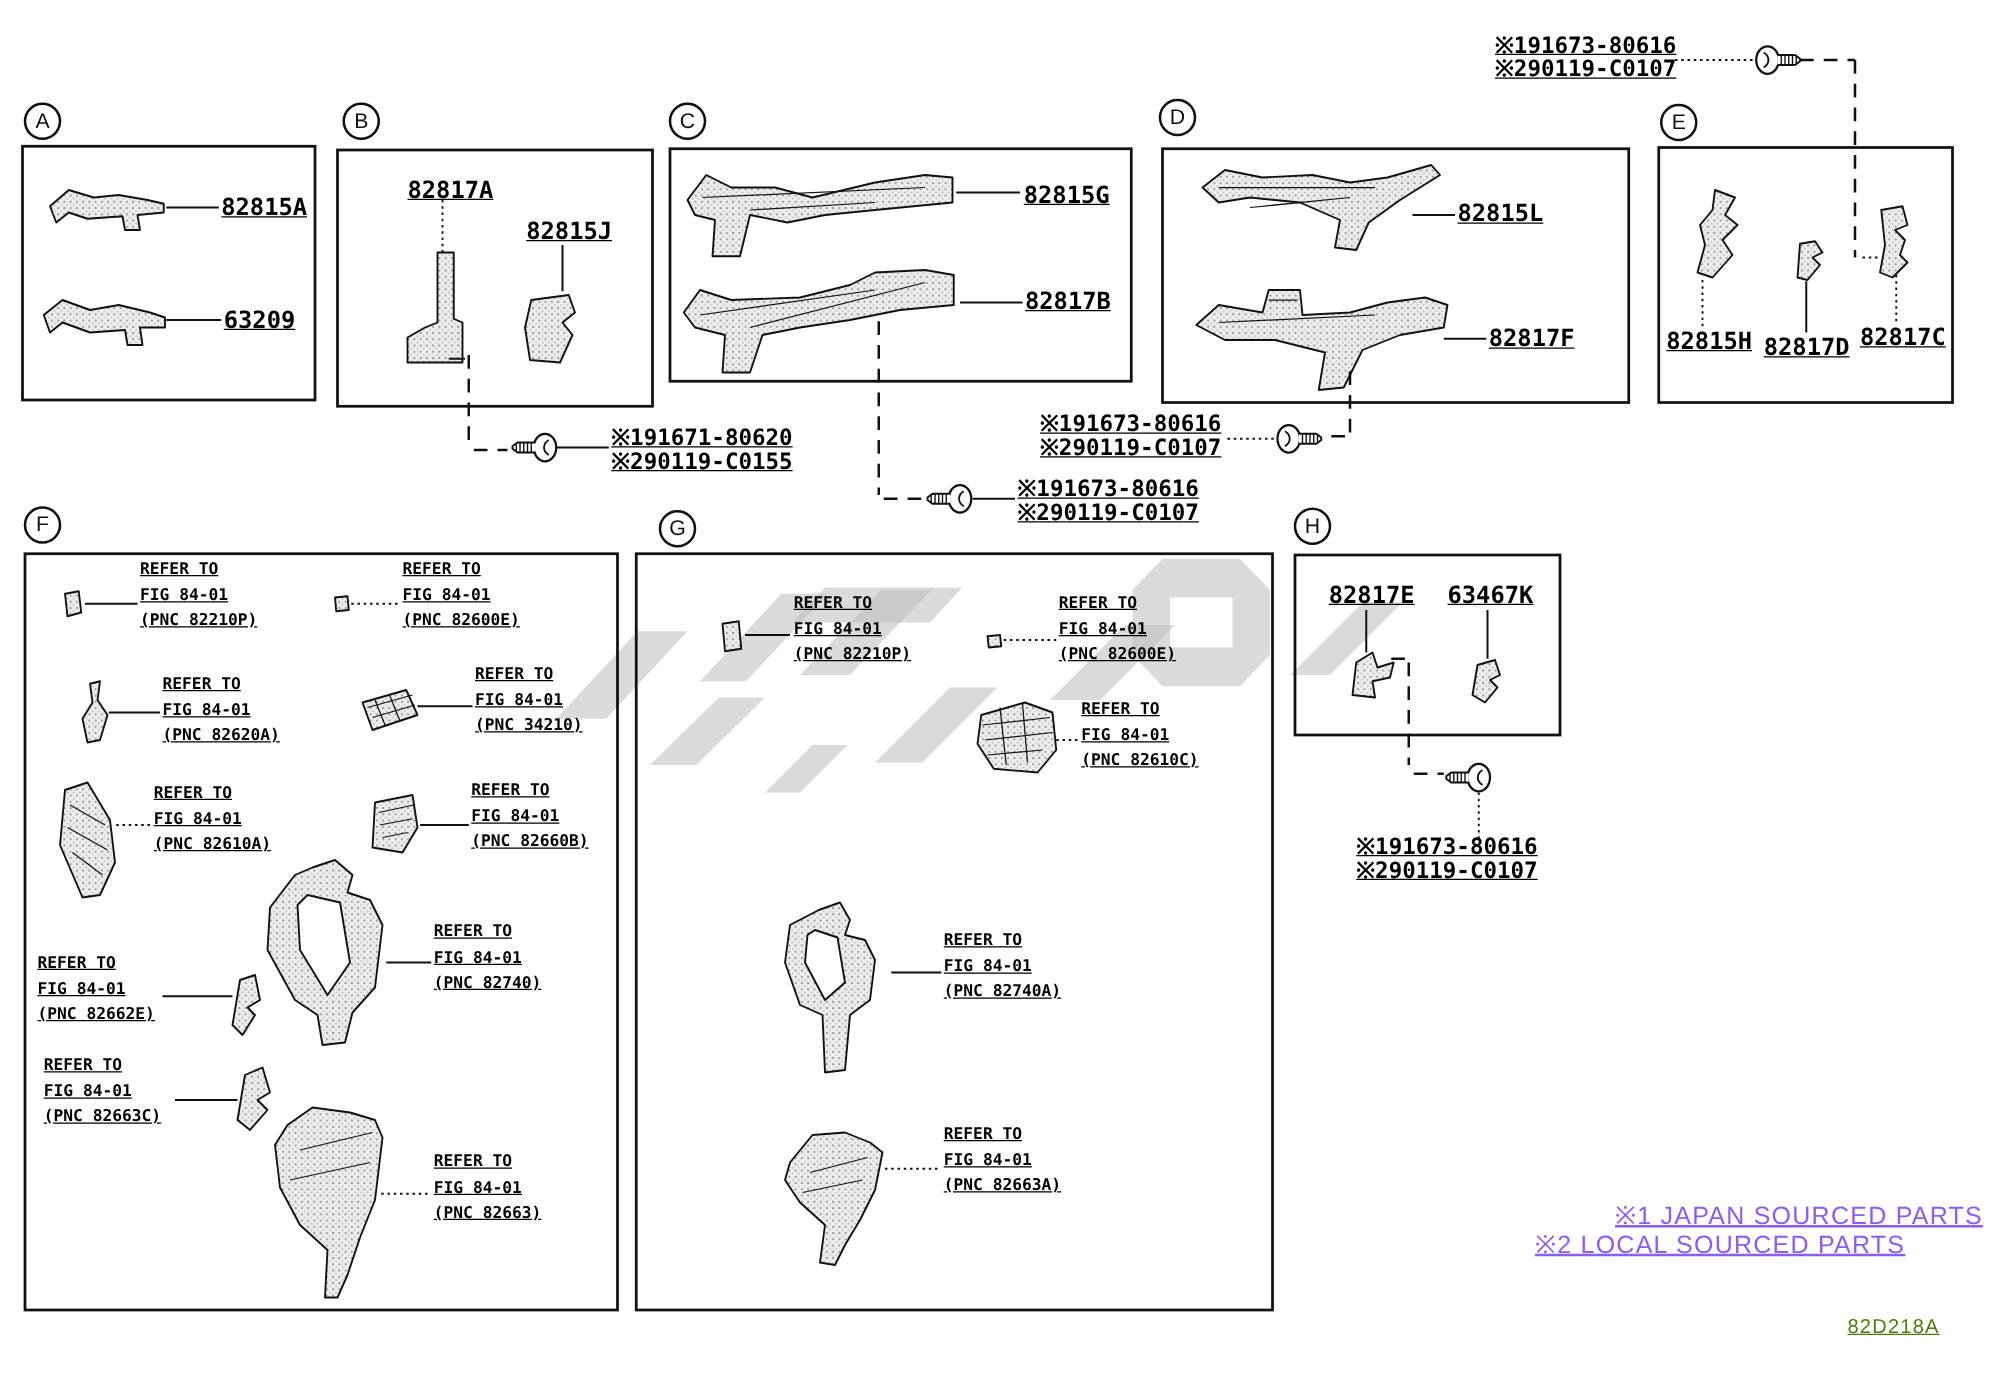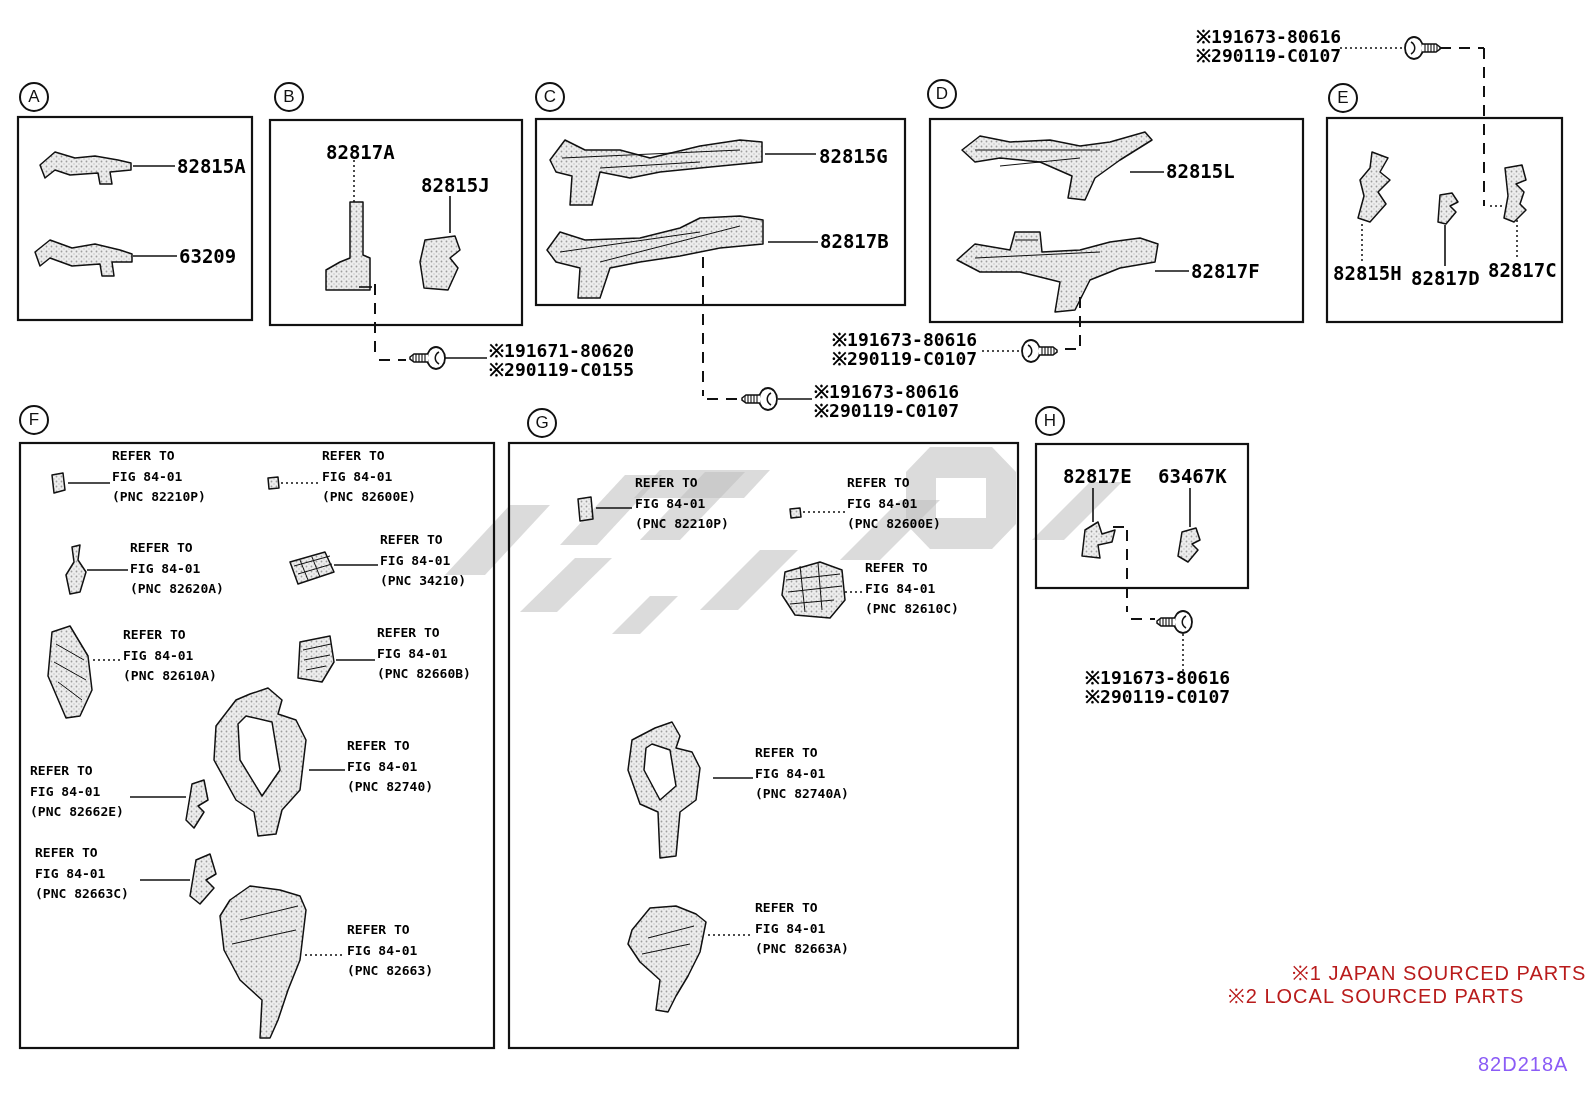--- a/index.html
+++ b/index.html
@@ -1,27 +1,27 @@
 <!DOCTYPE html>
 <html><head>
 <meta charset="utf-8">
 <style>
   html,body{margin:0;padding:0;background:#fff;}
   .canvas{position:relative;width:1592px;height:1099px;background:#ffffff;overflow:hidden;
           font-family:"DejaVu Sans Mono",monospace;color:#000;}
   .art{position:absolute;left:0;top:0;z-index:1;}
-  .txt{position:absolute;z-index:3;white-space:nowrap;}
+  .txt{position:absolute;z-index:3;white-space:nowrap;text-decoration:underline;}
   .circ{position:absolute;z-index:3;width:26px;height:26px;border:2px solid #111;border-radius:50%;
         display:flex;align-items:center;justify-content:center;
         font-family:"Liberation Sans",sans-serif;font-size:17px;color:#111;background:#fff;}
   .pn{font-size:19px;font-weight:bold;letter-spacing:0px;}
   .fl{font-size:18px;font-weight:bold;line-height:19px;}
   .ref{font-size:13px;font-weight:bold;line-height:20.5px;}
-  .note{font-family:"Liberation Sans",sans-serif;font-size:20px;letter-spacing:1px;color:#b91c1c;line-height:23px;}
-  .figcode{font-family:"Liberation Sans",sans-serif;font-size:20px;letter-spacing:1px;color:#8b5cf6;}
+  .note{font-family:"Liberation Sans",sans-serif;font-size:20px;letter-spacing:1px;color:#8b5cf6;line-height:23px;}
+  .figcode{font-family:"Liberation Sans",sans-serif;font-size:16px;letter-spacing:1px;color:#4d7c0f;}
 </style>
 </head>
 <body>
 
 <div class="canvas">
 
 <svg class="art" width="1592" height="1099" viewBox="0 0 1592 1099">
   <defs>
     <pattern id="stip" width="5" height="5" patternUnits="userSpaceOnUse">
       <rect width="5" height="5" fill="#ededed"></rect>

